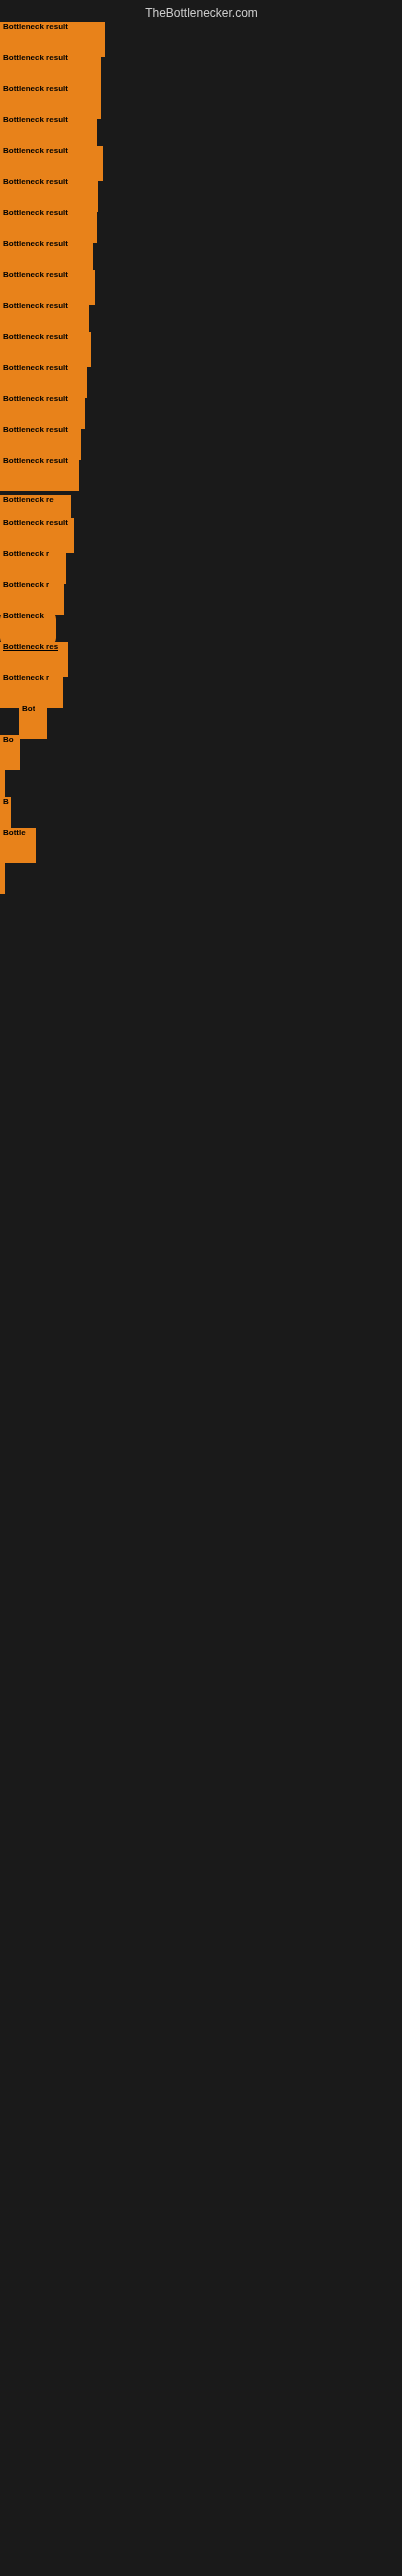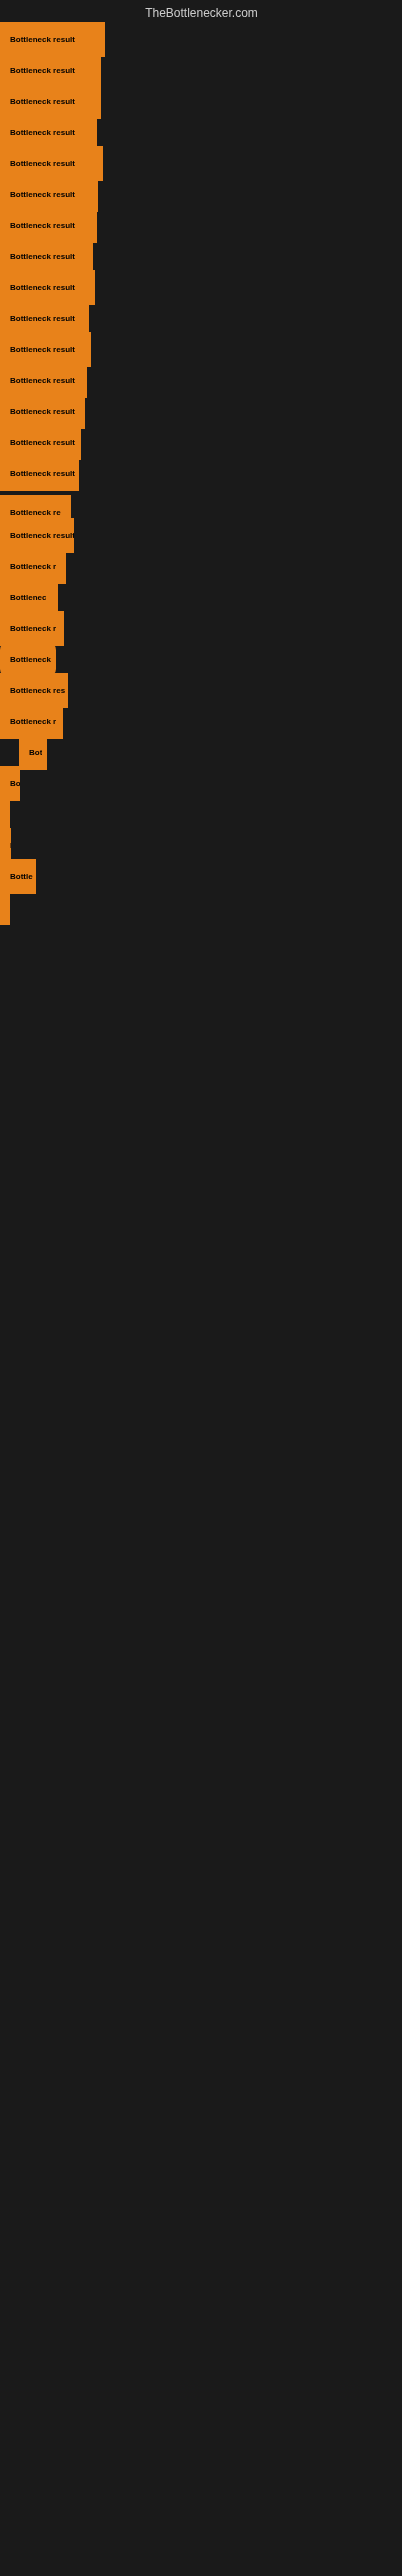--- a/index.html
+++ b/index.html
@@ -34,22 +34,22 @@
       align-items: center;
       margin-bottom: 0;
       height: 31px;
       position: relative;
     }
 
     .bar {
       background-color: #e8821a;
       height: 35px;
       display: flex;
-      align-items: center;
-      padding-left: 10px;
+      align-items: flex-start;
+      padding-left: 3px;
       position: relative;
       min-width: 3.2px;
     }
 
     .bar-label {
       color: #000;
       font-size: 8px;
       font-weight: bold;
       white-space: nowrap;
       overflow: hidden;
@@ -148,36 +148,31 @@
       <div class="bar" style="width: 74px;">
         <span class="bar-label">Bottleneck result</span>
       </div>
     </div>
     <div class="bar-row">
       <div class="bar" style="width: 66px;">
         <span class="bar-label">Bottleneck r</span>
       </div>
     </div>
     <div class="bar-row">
-      <div class="bar" style="width: 58px;">
-        <span class="bar-label">Bottlenec</span>
-      </div>
-    </div>
-    <div class="bar-row">
       <div class="bar" style="width: 64px;">
         <span class="bar-label">Bottleneck r</span>
       </div>
     </div>
     <div class="bar-row">
       <div class="bar" style="width: 56px; border-radius: 8px;">
         <span class="bar-label">Bottleneck</span>
       </div>
     </div>
     <div class="bar-row">
-      <div class="bar" style="width: 68px;">
+      <div class="bar" style="width: 68px; text-decoration: underline;">
         <span class="bar-label">Bottleneck res</span>
       </div>
     </div>
     <div class="bar-row">
       <div class="bar" style="width: 63px;">
         <span class="bar-label">Bottleneck r</span>
       </div>
     </div>
     <div class="bar-row">
       <div class="bar" style="width: 28px; margin-left: 19px;">

